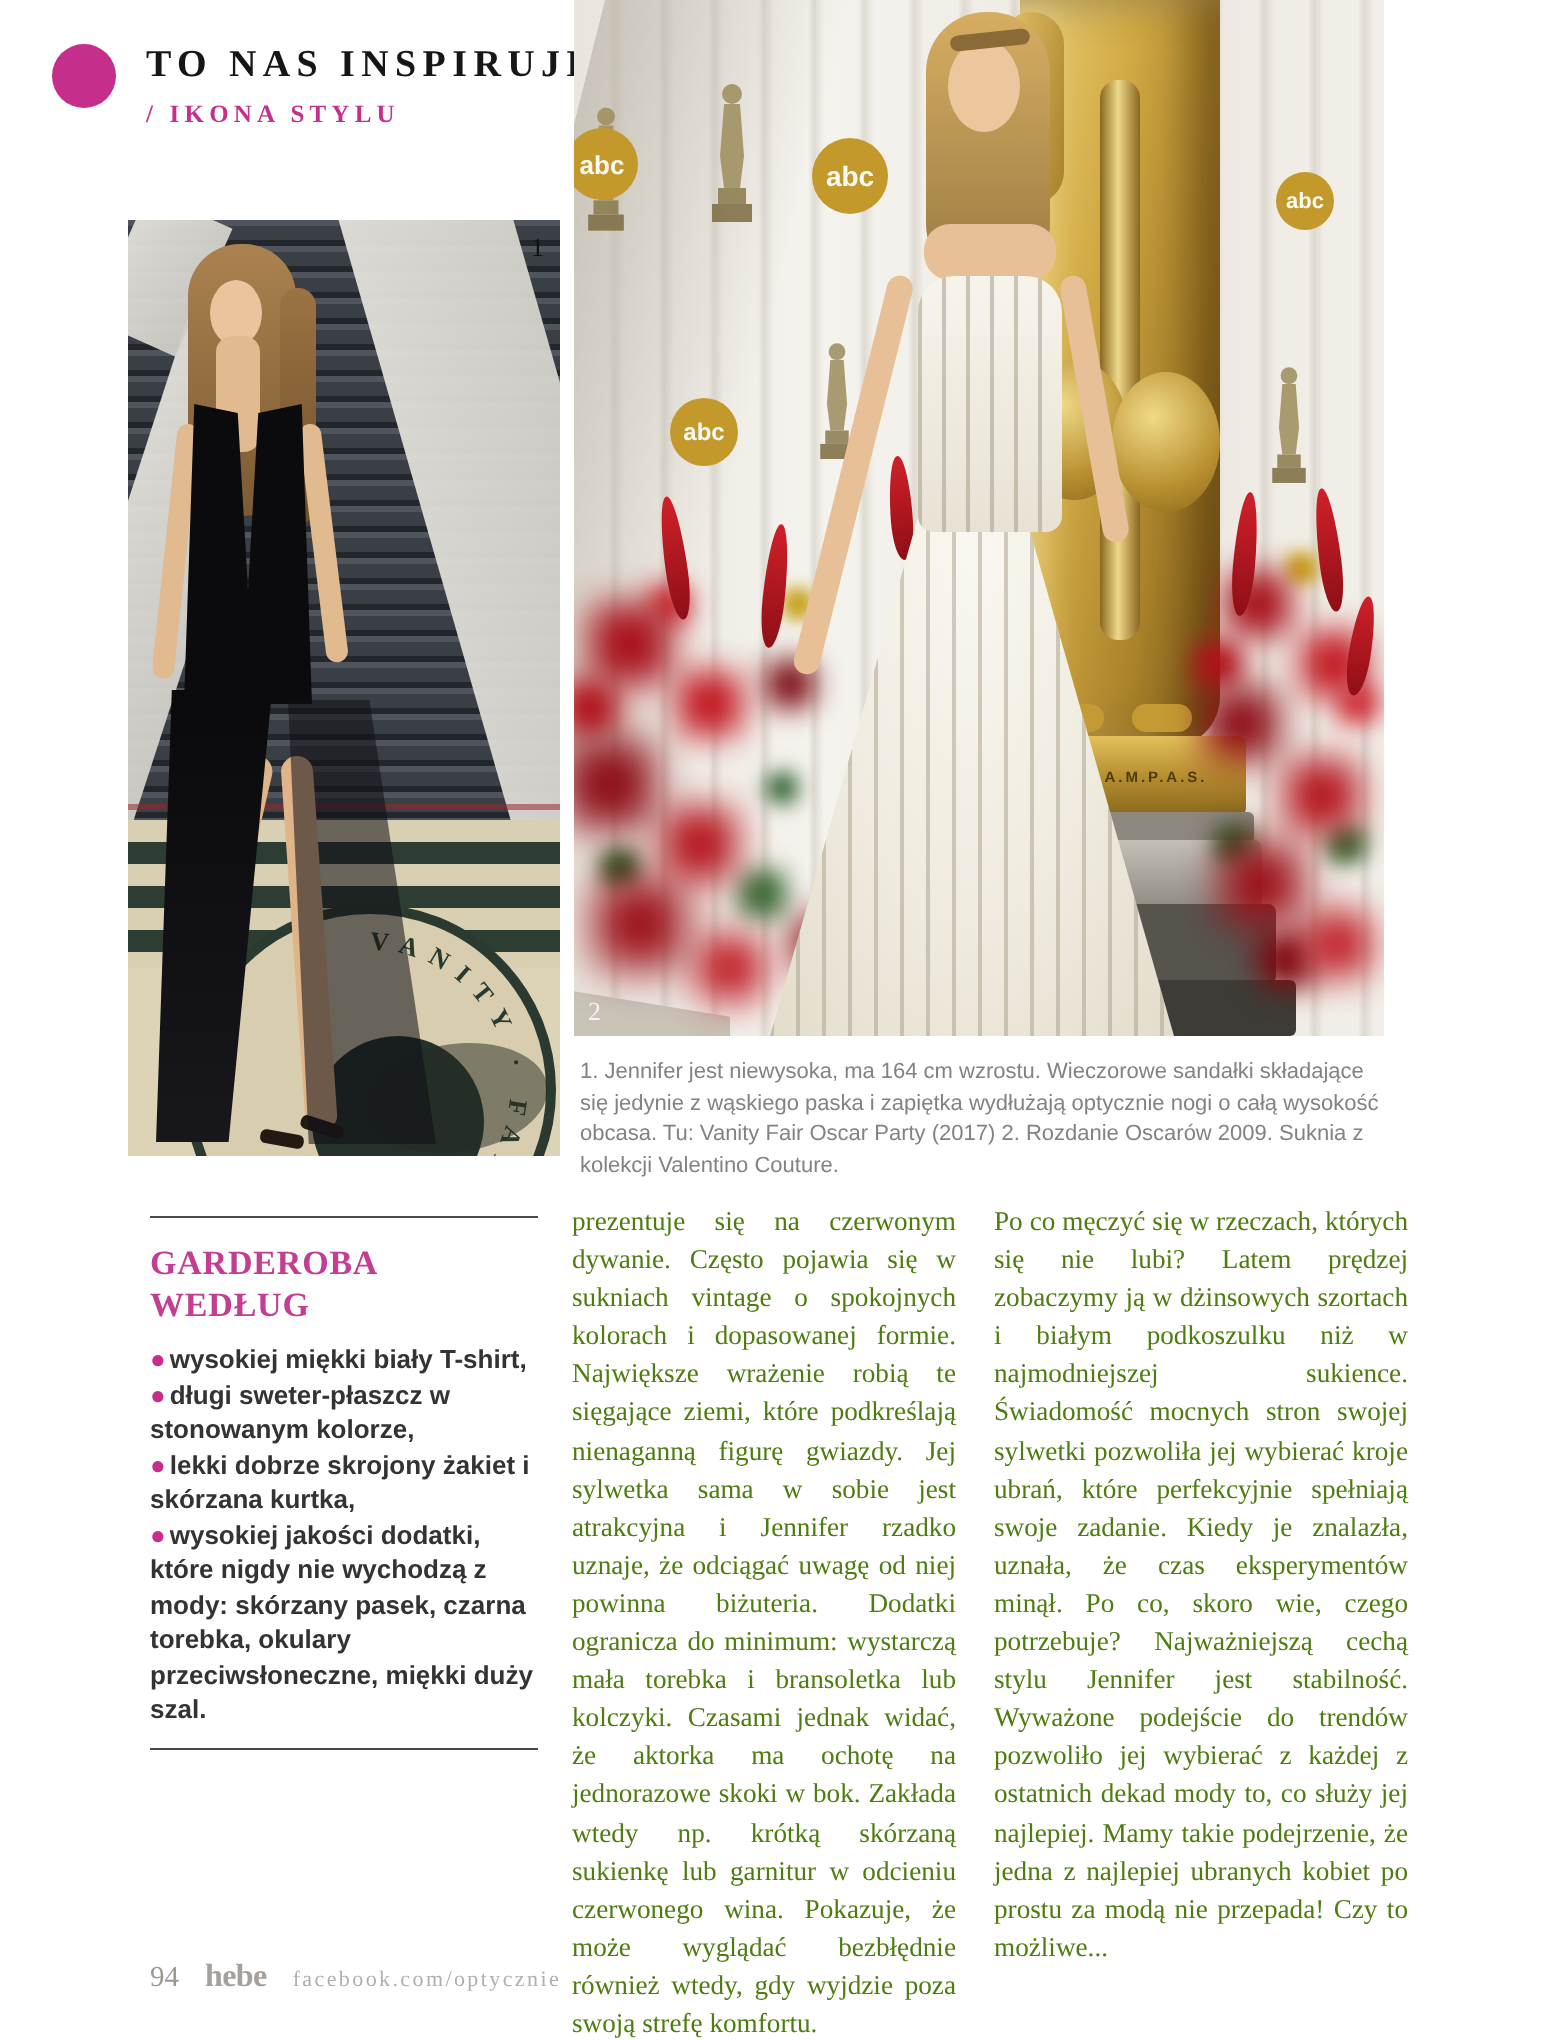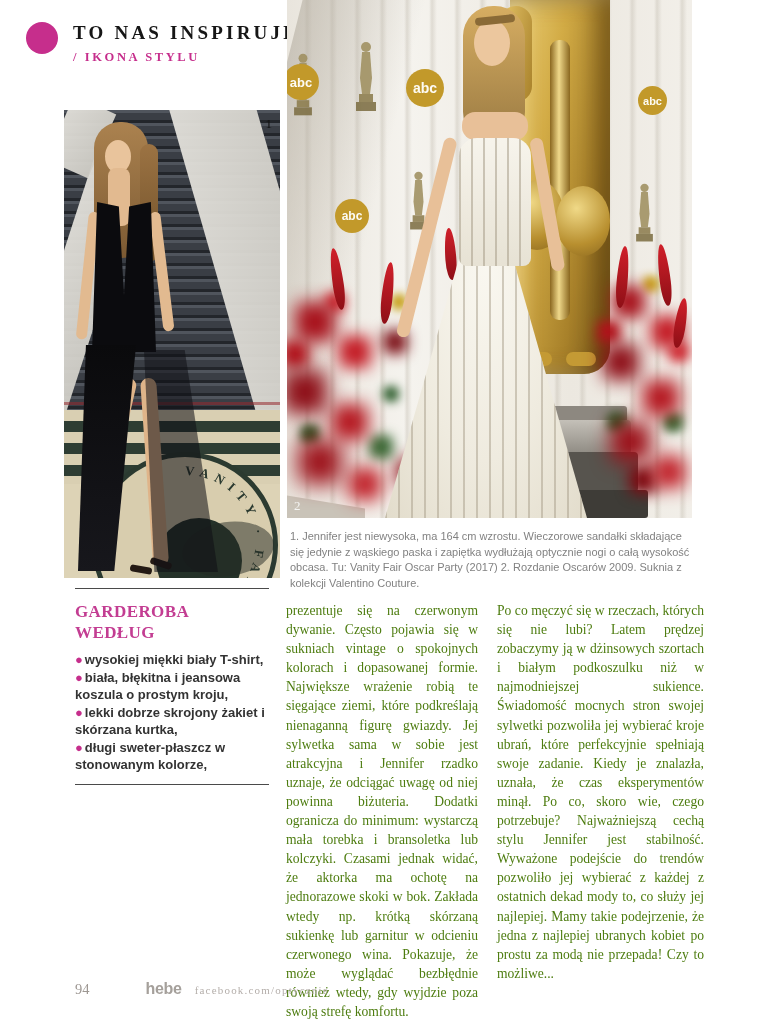--- a/index.html
+++ b/index.html
@@ -144,42 +144,42 @@
     clip-path:polygon(37% 0,63% 0,100% 100%,0 100%);
     background:
       repeating-linear-gradient(90deg,rgba(168,158,138,.5) 0 2px,rgba(255,255,255,0) 2px 13px),
       radial-gradient(ellipse at 50% 0%,#faf8f1 0%,#efebdf 55%,#e2dccb 100%);}
 
   
   .caption{position:absolute;left:290px;top:529px;width:404px;
     font-family:"Liberation Sans",sans-serif;font-size:11px;line-height:15.5px;color:#828282;}
 
   
-  .wardrobe{position:absolute;left:75px;top:580px;width:194px;}
+  .wardrobe{position:absolute;left:75px;top:600px;width:194px;}
   .rule{border:0;border-top:1px solid #4a4a4a;margin:0;}
   .wardrobe .rule.top{margin:8px 0 12px 0;}
   .wardrobe .rule.bottom{margin:10px 0 0 0;}
   .wardrobe h2{margin:0 0 8px 0;font-size:17px;line-height:21px;letter-spacing:.4px;
     color:#c33d92;font-family:"Liberation Serif",serif;}
   .wardrobe ul{list-style:none;margin:0;padding:0;
     font-family:"Liberation Sans",sans-serif;font-size:13px;line-height:17.5px;
     font-weight:bold;color:#333;}
   .wardrobe li{position:relative;}
   .wardrobe .dot{color:#c62e8c;margin-right:2px;font-size:13px;}
 
   
   .col{position:absolute;top:601px;font-size:13.6px;line-height:19.1px;text-align:justify;color:#4d7c0f;}
   .col-middle{left:286px;width:192px;}
   .col-right{left:497px;width:207px;}
 
   
   .footer{position:absolute;left:75px;top:980px;display:flex;align-items:baseline;gap:13px;}
   .page-num{font-size:14.5px;color:#9d9792;}
-  .logo-hebe{font-family:Liberation Sans, sans-serif;font-weight:bold;font-size:16px;
-    color:#a5a09b;letter-spacing:-.3px;margin-left:43px;}
+  .logo-hebe{font-family:Liberation Serif, serif;font-weight:bold;font-size:16px;
+    color:#a5a09b;letter-spacing:-.3px;}
   .social{font-size:11px;letter-spacing:1.2px;color:#b4aeaa;}
 </style>
 </head>
 <body>
 
 <div class="page">
 
   <div class="brand-dot"></div>
   <div class="kicker">TO NAS INSPIRUJE</div>
   <div class="subkicker">/ IKONA STYLU</div>
@@ -254,20 +254,23 @@
     <div class="abc a4">abc</div>
 
     <div class="statue">
       <div class="statue-arm"></div>
       <div class="statue-sword"></div>
       <div class="statue-knee k1"></div>
       <div class="statue-knee k2"></div>
       <div class="statue-foot f1"></div>
       <div class="statue-foot f2"></div>
     </div>
+    <div class="statue-base">
+      <span class="ampas">A.M.P.A.S.</span>
+    </div>
     <div class="ped1"></div>
     <div class="ped2"></div>
     <div class="ped3"></div>
     <div class="ped4"></div>
     <div class="floor-wedge"></div>
 
     <div class="flowers left"></div>
     <div class="flowers right"></div>
     <div class="plume p1"></div>
     <div class="plume p2"></div>
@@ -288,23 +291,23 @@
     <div class="photo-label label-2">2</div>
   </div>
 
   <div class="caption">1. Jennifer jest niewysoka, ma 164 cm wzrostu. Wieczorowe sandałki składające się jedynie z wąskiego paska i zapiętka wydłużają optycznie nogi o całą wysokość obcasa. Tu: Vanity Fair Oscar Party (2017)  2. Rozdanie Oscarów 2009. Suknia z kolekcji Valentino Couture.</div>
 
   <div class="wardrobe">
     <hr class="rule top">
     <h2><span>GARDEROBA WEDŁUG</span><br></h2>
     <ul>
       <li><span class="dot">●</span><span>wysokiej miękki biały T-shirt,</span></li>
-      <li><span class="dot">●</span><span>biała, błękitna i jeansowa koszula o prostym kroju,</span></li>
+      <li><span class="dot">●</span><span>długi sweter-płaszcz w stonowanym kolorze,</span></li>
       <li><span class="dot">●</span><span>lekki dobrze skrojony żakiet i skórzana kurtka,</span></li>
-      <li><span class="dot">●</span><span>długi sweter-płaszcz w stonowanym kolorze,</span></li>
+      <li><span class="dot">●</span><span>wysokiej jakości dodatki, które nigdy nie wychodzą z mody: skórzany pasek, czarna torebka, okulary przeciwsłoneczne, miękki duży szal.</span></li>
     </ul>
     <hr class="rule bottom">
   </div>
 
   <div class="col col-middle">prezentuje się na czerwonym dywanie. Często pojawia się w sukniach vintage o spokojnych kolorach i dopasowanej formie. Największe wrażenie robią te sięgające ziemi, które podkreślają nienaganną figurę gwiazdy. Jej sylwetka sama w sobie jest atrakcyjna i Jennifer rzadko uznaje, że odciągać uwagę od niej powinna biżuteria. Dodatki ogranicza do minimum: wystarczą mała torebka i bransoletka lub kolczyki. Czasami jednak widać, że aktorka ma ochotę na jednorazowe skoki w bok. Zakłada wtedy np. krótką skórzaną sukienkę lub garnitur w odcieniu czerwonego wina. Pokazuje, że może wyglądać bezbłędnie również wtedy, gdy wyjdzie poza swoją strefę komfortu.</div>
   <div class="col col-right">Po co męczyć się w rzeczach, których się nie lubi? Latem prędzej zobaczymy ją w dżinsowych szortach i białym podkoszulku niż w najmodniejszej sukience. Świadomość mocnych stron swojej sylwetki pozwoliła jej wybierać kroje ubrań, które perfekcyjnie spełniają swoje zadanie. Kiedy je znalazła, uznała, że czas eksperymentów minął. Po co, skoro wie, czego potrzebuje? Najważniejszą cechą stylu Jennifer jest stabilność. Wyważone podejście do trendów pozwoliło jej wybierać z każdej z ostatnich dekad mody to, co służy jej najlepiej. Mamy takie podejrzenie, że jedna z najlepiej ubranych kobiet po prostu za modą nie przepada! Czy to możliwe...</div>
 
   <div class="footer">
     <span class="page-num">94</span>
     <span class="logo-hebe">hebe</span>

